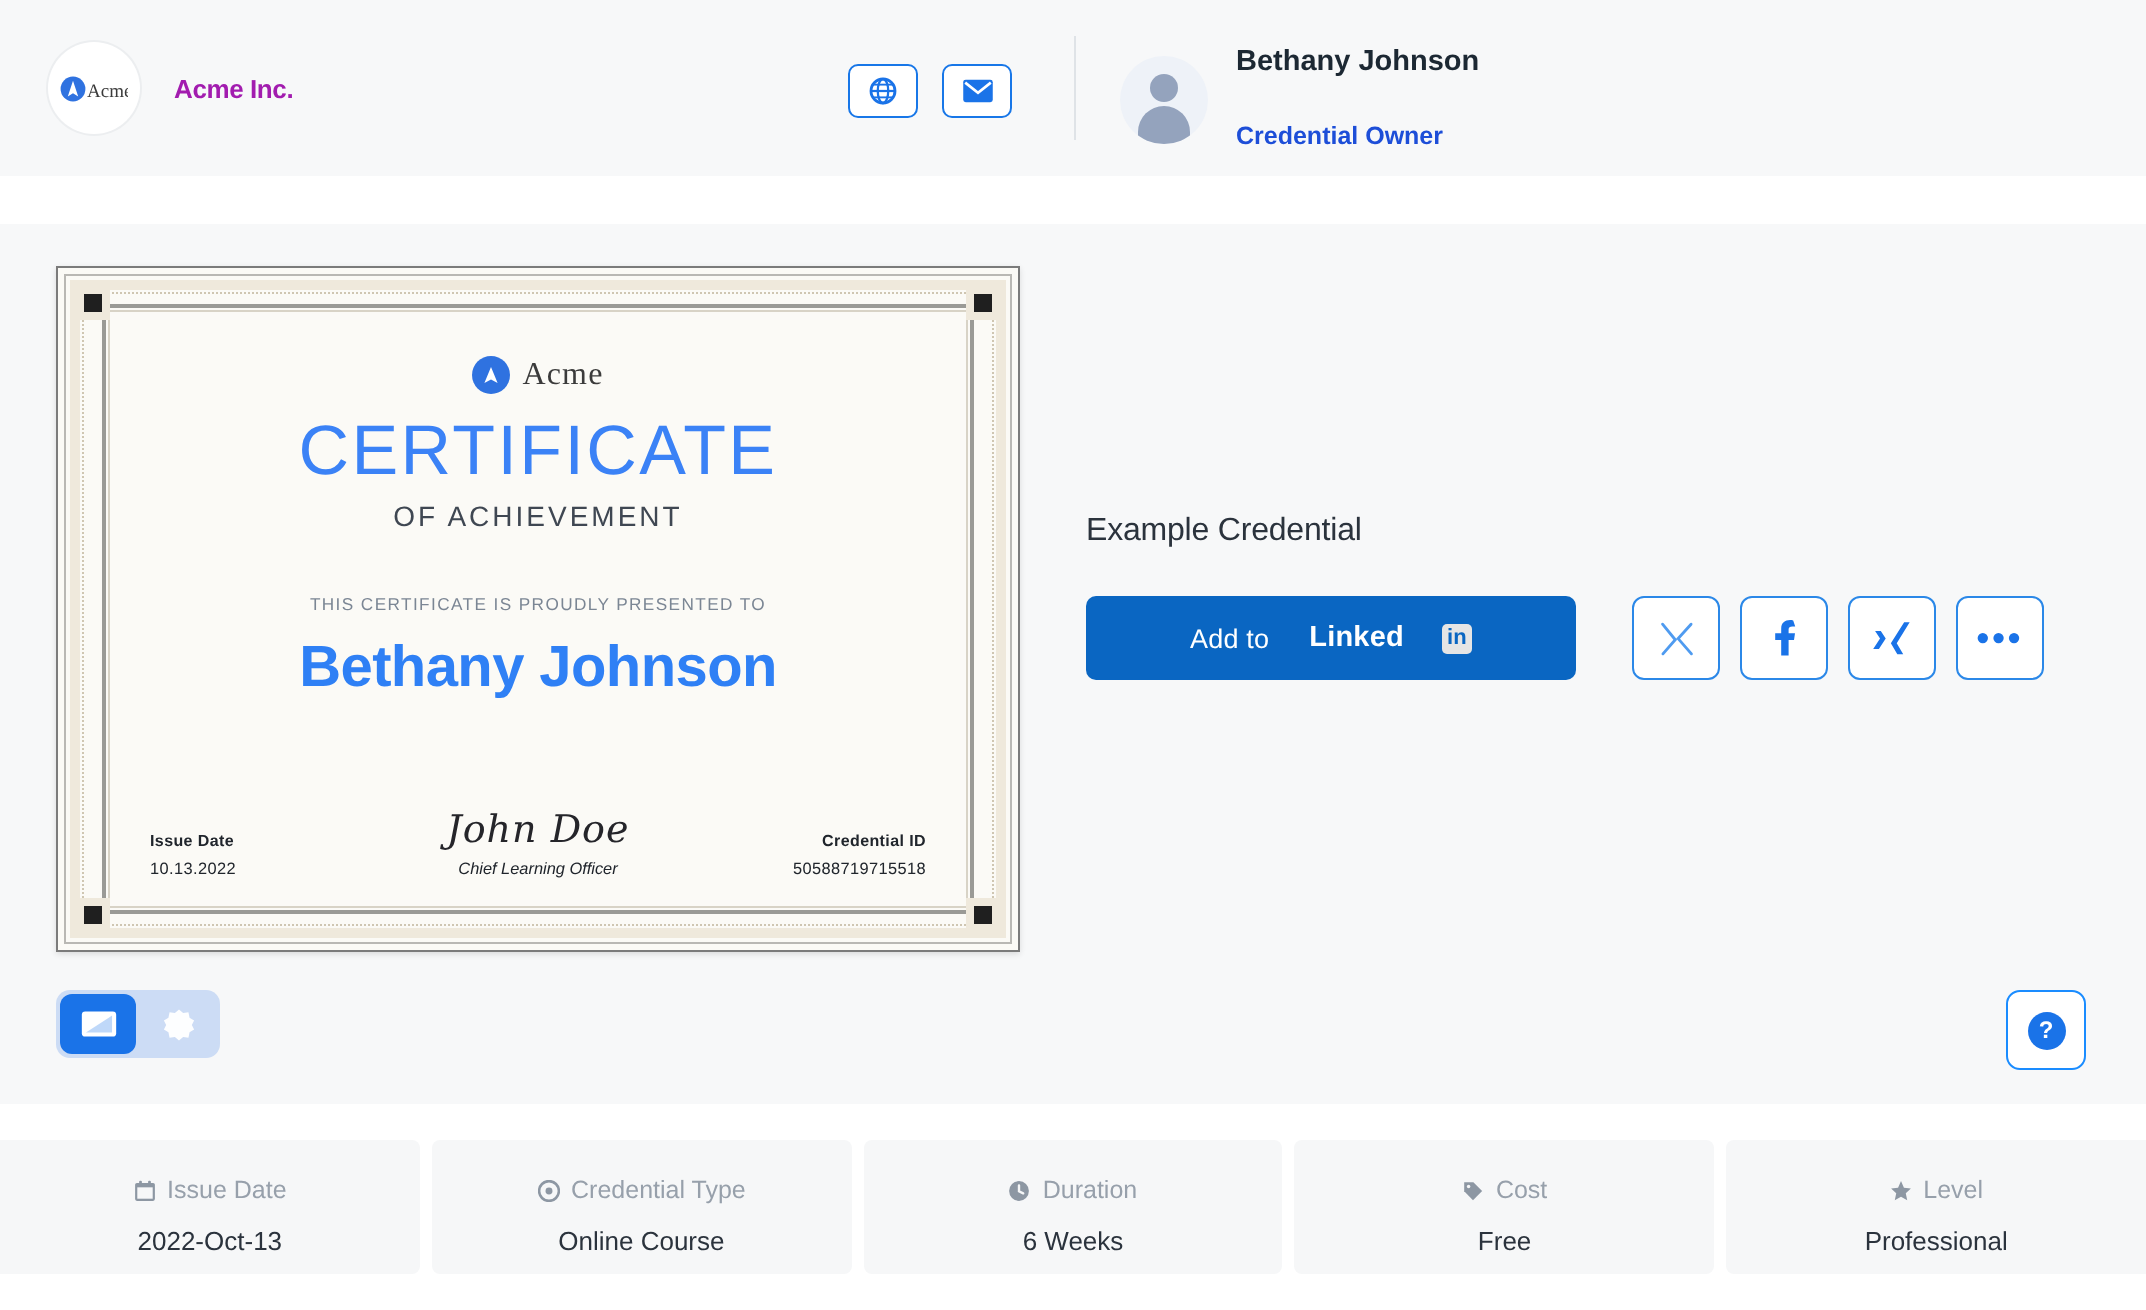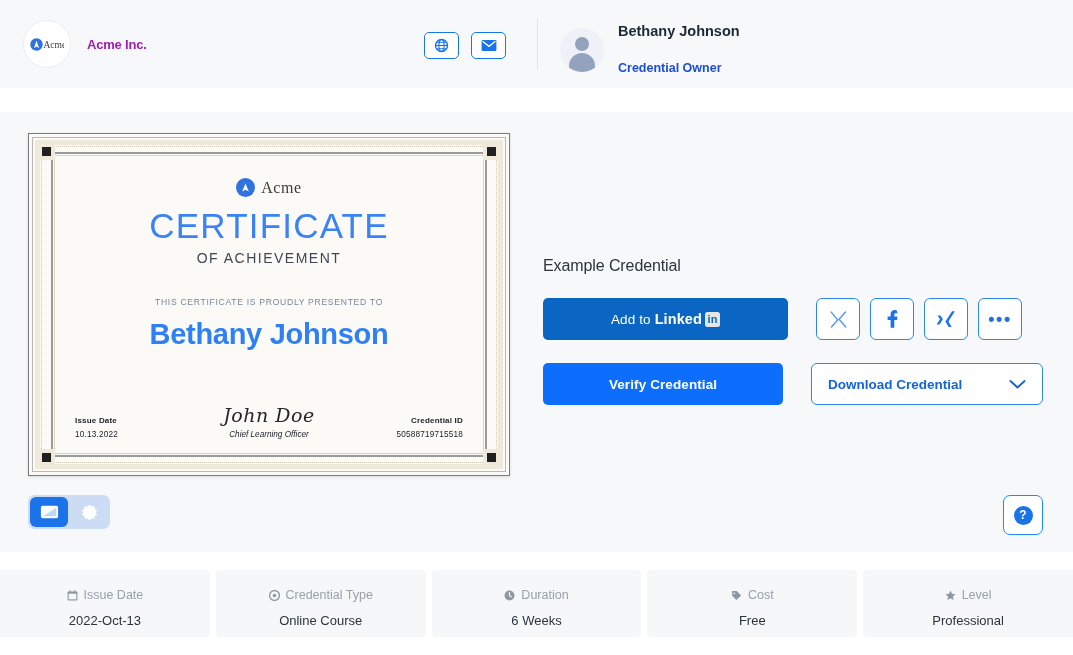--- a/index.html
+++ b/index.html
@@ -337,20 +337,21 @@
     border-radius: 5px;
     display: flex;
     align-items: center;
     justify-content: center;
     cursor: pointer;
     border: none;
     color: #ffffff;
     font-size: 13.5px;
     font-weight: bold;
     letter-spacing: 0.1px;
+    gap: 16px;
   }
   .btn-linkedin { background: #0a66c2; font-weight: normal; }
   .btn-linkedin .li-pre { font-weight: normal; font-size: 13.5px; }
   .btn-linkedin .li-strong { font-weight: bold; font-size: 14.5px; margin-left: 4px; }
   .li-badge {
     display: inline-flex;
     align-items: center;
     justify-content: center;
     width: 15px; height: 15px;
     background: #e5e5e5;
@@ -570,31 +571,20 @@
             <path d="M1.6 5.8 L4.6 5.8 L7.2 9.8 L3.6 15.2 L0.6 15.2 L4.2 9.8 Z" fill="#1a73e8"></path>
             <path d="M19.8 1.2 L16.9 1.2 L9.9 12.2 L13.3 18 L16.4 18 L13.0 12.2 Z" fill="#1a73e8"></path>
           </svg>
         </div>
         <div class="social-btn">
           <span class="dots">•••</span>
         </div>
       </div>
     </div>
 
-    <div class="btn-row">
-      <div class="btn-primary-wide btn-verify">
-        <span>Verify Credential</span>
-      </div>
-      <div class="btn-download">
-        <span>Download Credential</span>
-        <svg width="17" height="11" viewBox="0 0 18 11">
-          <path d="M1.5 1.8 L9 8.6 L16.5 1.8" fill="none" stroke="#1565d8" stroke-width="2" stroke-linecap="round" stroke-linejoin="round"></path>
-        </svg>
-      </div>
-    </div>
   </div>
 </div>
 
 <div class="meta-bar">
 
   <div class="meta-card">
     <div class="meta-label">
       <span class="meta-ico">
         <svg width="11" height="11" viewBox="0 0 12 12">
           <rect x="0.6" y="1.6" width="10.8" height="9.8" rx="1" fill="#8d97a3"></rect>

